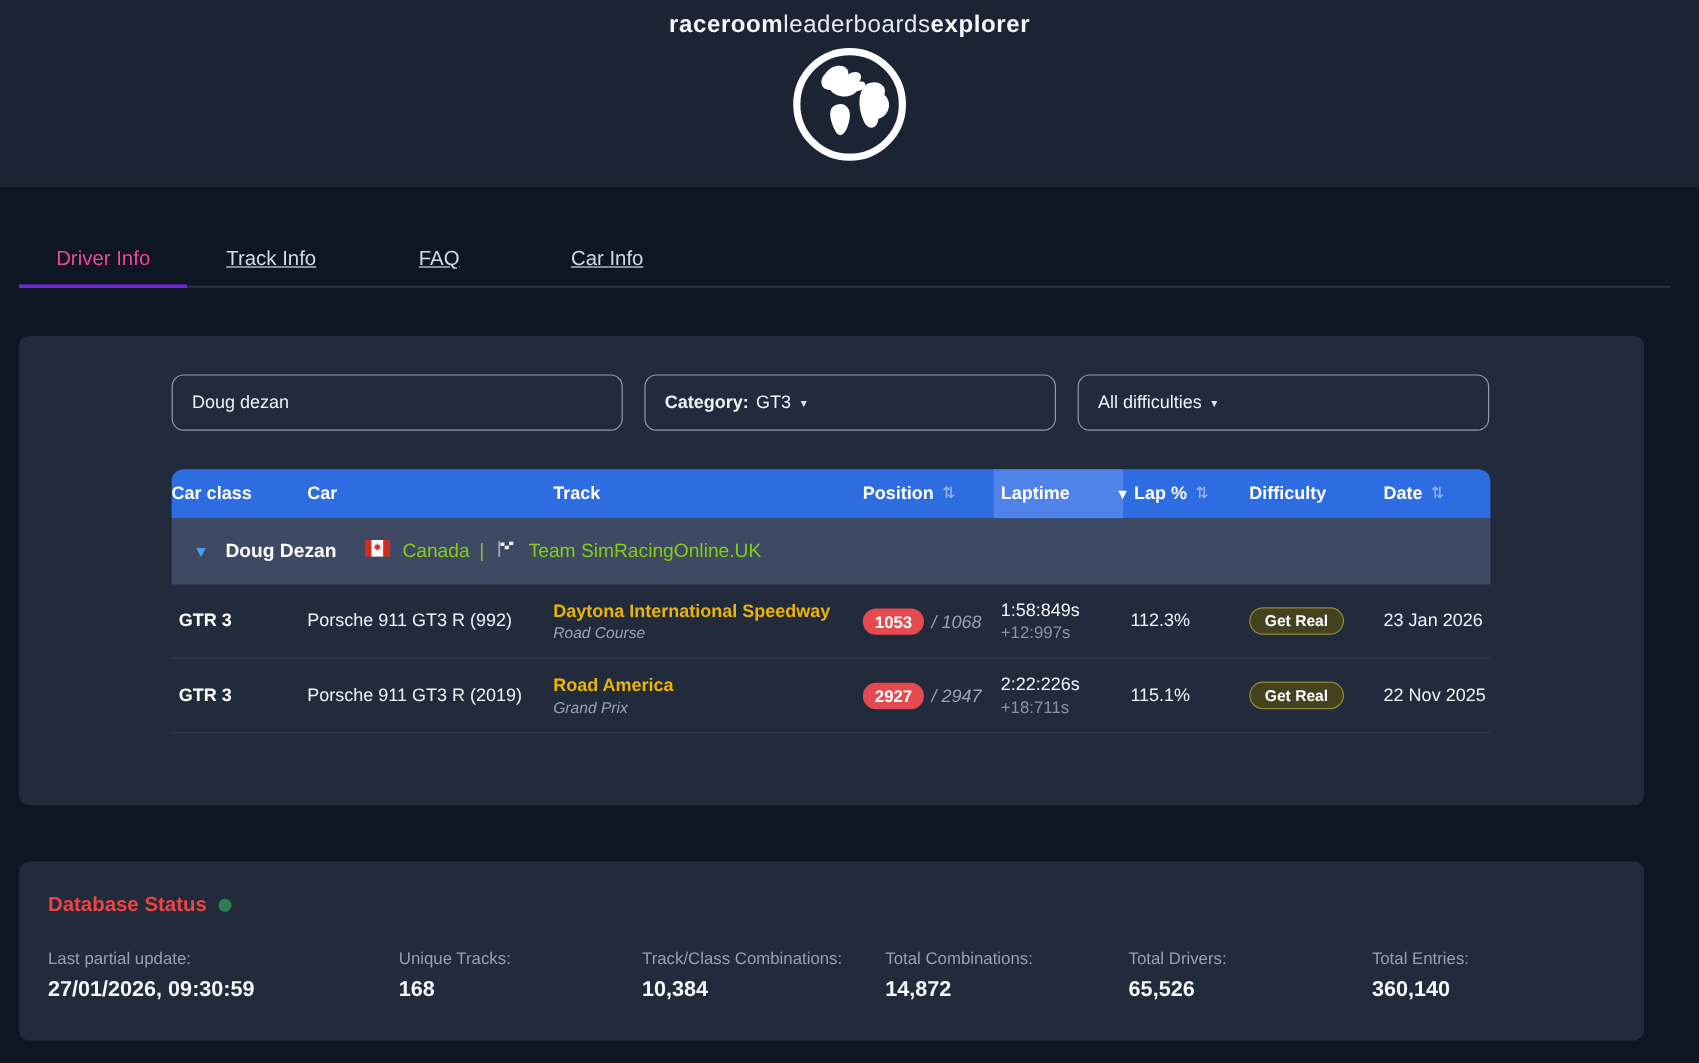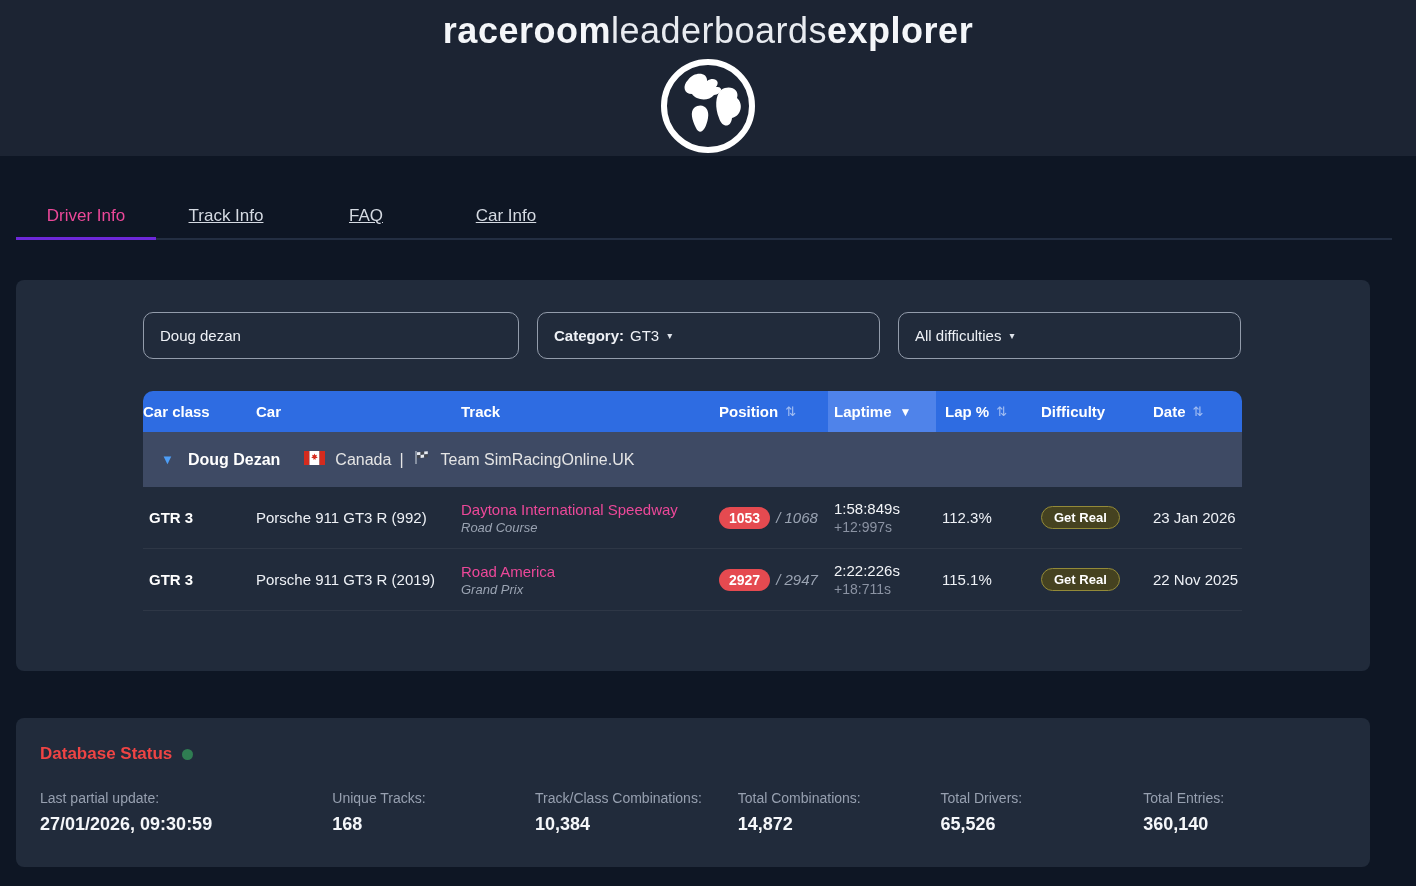--- a/index.html
+++ b/index.html
@@ -10,21 +10,21 @@
     color: #eef1f6;
     overflow: hidden;
   }
   
   .banner {
     height: 156px;
     background: #1c2433;
     text-align: center;
     padding-top: 10px;
   }
-  .logo { font-size: 36px; letter-spacing: 0.5px; color: #f4f6f9; }
+  .logo { font-size: 20px; letter-spacing: 0.5px; color: #f4f6f9; }
   .logo .bold { font-weight: 700; }
   .logo .light { font-weight: 300; color: #e8ebf0; }
   .globe { margin-top: 4px; }
   
   .tabs {
     display: flex;
     margin: 38px 24px 0 16px;
     border-bottom: 2px solid #232e42;
   }
   .tab {
@@ -81,55 +81,55 @@
     border-radius: 10px 10px 0 0;
     height: 41px;
     align-items: center;
     font-weight: 700;
     font-size: 15px;
     color: #ffffff;
     overflow: hidden;
   }
   .th { padding-left: 6px; height: 100%; display: flex; align-items: center; }
   .sorticon { font-family: "DejaVu Sans", sans-serif; font-size: 13px; color: rgba(255,255,255,0.55); margin-left: 7px; font-weight: 400; }
-  .th.sorted { background: #4f83ea; }
+  .th.sorted { background: #4f83ea; gap: 30px; }
   .th.sorted .sorticon-active { font-size: 12px; color: #ffffff; margin-left: 8px; }
   .c1 { width: 107px; padding-left: 0; }
   .c2 { width: 205px; }
   .c3 { width: 258px; }
   .c4 { width: 115px; }
   .c5 { width: 108px; }
   .c6 { width: 99px; padding-left: 9px; }
   .c7 { width: 112px; }
   .c8 { width: 95px; }
   
   .grow {
     background: #3e4a64;
     height: 55px;
     display: flex;
     align-items: center;
     padding-left: 18px;
     font-size: 16px;
   }
   .expander { color: #4d9ef7; font-size: 13px; cursor: pointer; margin-right: 14px; }
   .driver-name { font-weight: 700; color: #ffffff; margin-right: 24px; }
-  .grow .meta { color: #e5e5e5; display: flex; align-items: center; gap: 8px; }
+  .grow .meta { color: #84cc16; display: flex; align-items: center; gap: 8px; }
   .flag-ca { display: inline-block; margin-right: 2px; }
   .chk-flag { display: inline-block; margin: 0 2px; }
   
   .row {
     display: flex;
     align-items: center;
     height: 62px;
     font-size: 15px;
     border-bottom: 1px solid rgba(255,255,255,0.06);
   }
   .cell { padding-left: 6px; }
   .carclass { font-weight: 700; color: #ffffff; }
-  .trackname { color: #ec4899; }
+  .trackname { color: #eab308; font-weight: bold; }
   .tracksub { color: #9aa3b2; font-style: italic; font-size: 13px; margin-top: 2px; }
   .pos-pill {
     display: inline-block;
     background: #e54a50;
     color: #ffffff;
     font-weight: 700;
     font-size: 14px;
     border-radius: 12px;
     padding: 3px 10px;
     margin-right: 6px;

